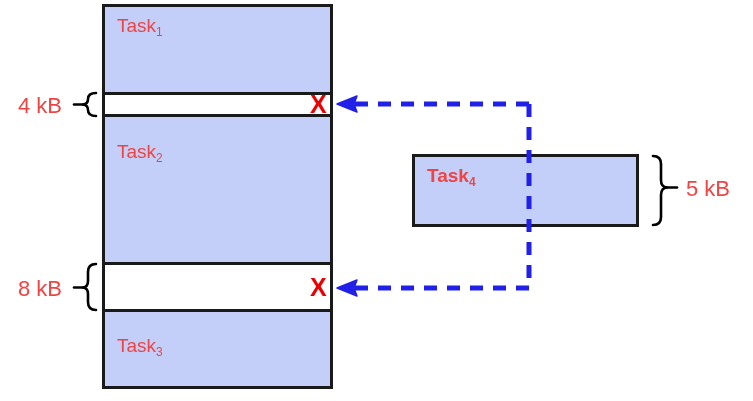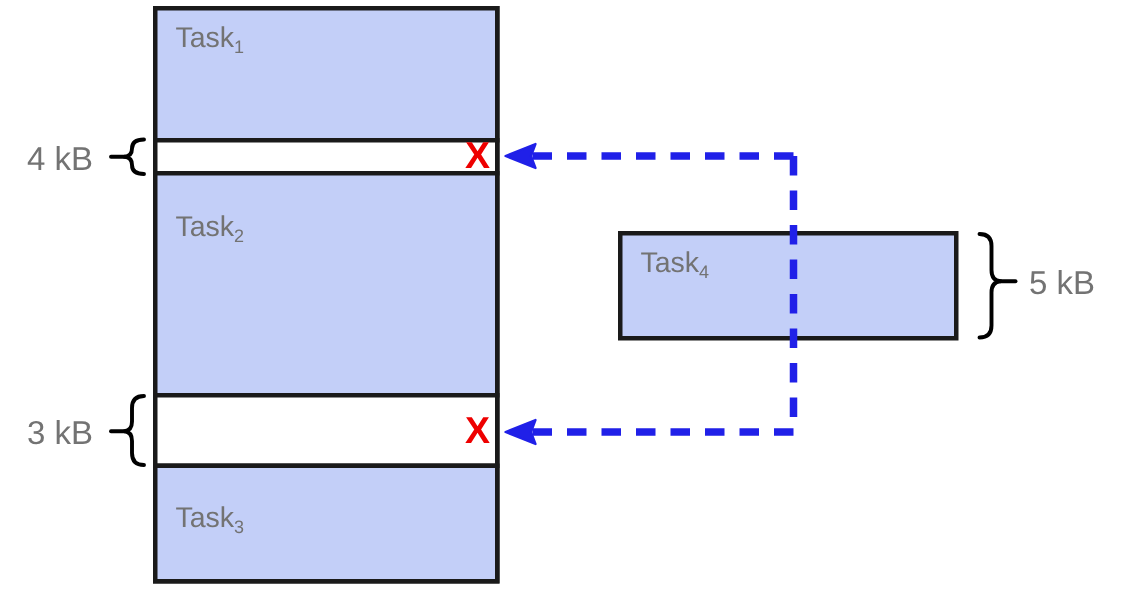--- a/index.html
+++ b/index.html
@@ -18,21 +18,21 @@
   #canvas svg.layer {
     position: absolute;
     left: 0;
     top: 0;
     width: 753px;
     height: 401px;
   }
   .lbl {
     position: absolute;
     font-family: "Liberation Sans", sans-serif;
-    color: #737373;
+    color: #ef4444;
     white-space: nowrap;
     line-height: 1;
   }
   .task-label {
     font-size: 19px;
   }
   .size-label {
     font-size: 22px;
   }
   .sub {
@@ -94,27 +94,27 @@
   </div>
 
   <div class="lbl task-label" style="left:117px; top:126px;margin-top:16px;">
     <span>Task</span><span class="sub">2</span>
   </div>
 
   <div class="lbl task-label" style="left:117px; top:336px;">
     <span>Task</span><span class="sub">3</span>
   </div>
 
-  <div class="lbl task-label" style="left:427px; top:166px;">
+  <div class="lbl task-label" style="left:427px; top:166px;font-weight:bold;">
     <span>Task</span><span class="sub">4</span>
   </div>
 
   <div class="lbl size-label" style="left:18px; top:95px;">4 kB</div>
 
-  <div class="lbl size-label" style="left:18px; top:278px;">3 kB</div>
+  <div class="lbl size-label" style="left:18px; top:278px;">8 kB</div>
 
   <div class="lbl size-label" style="left:686px; top:178px;">5 kB</div>
 
   <div class="xmark" style="left:310px; top:92px;">X</div>
 
   <div class="xmark" style="left:310px; top:275px;">X</div>
 
 </div>
 
 </body></html>

